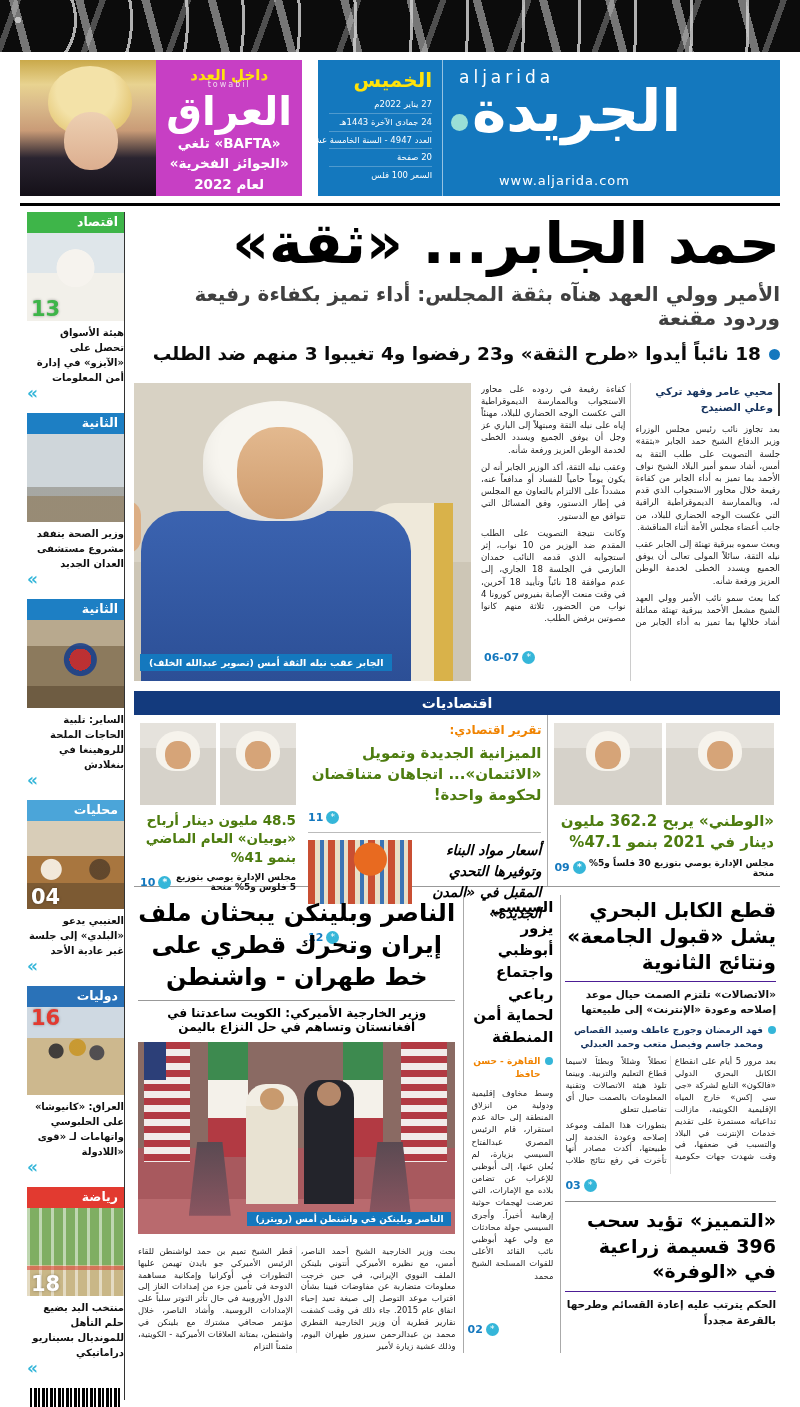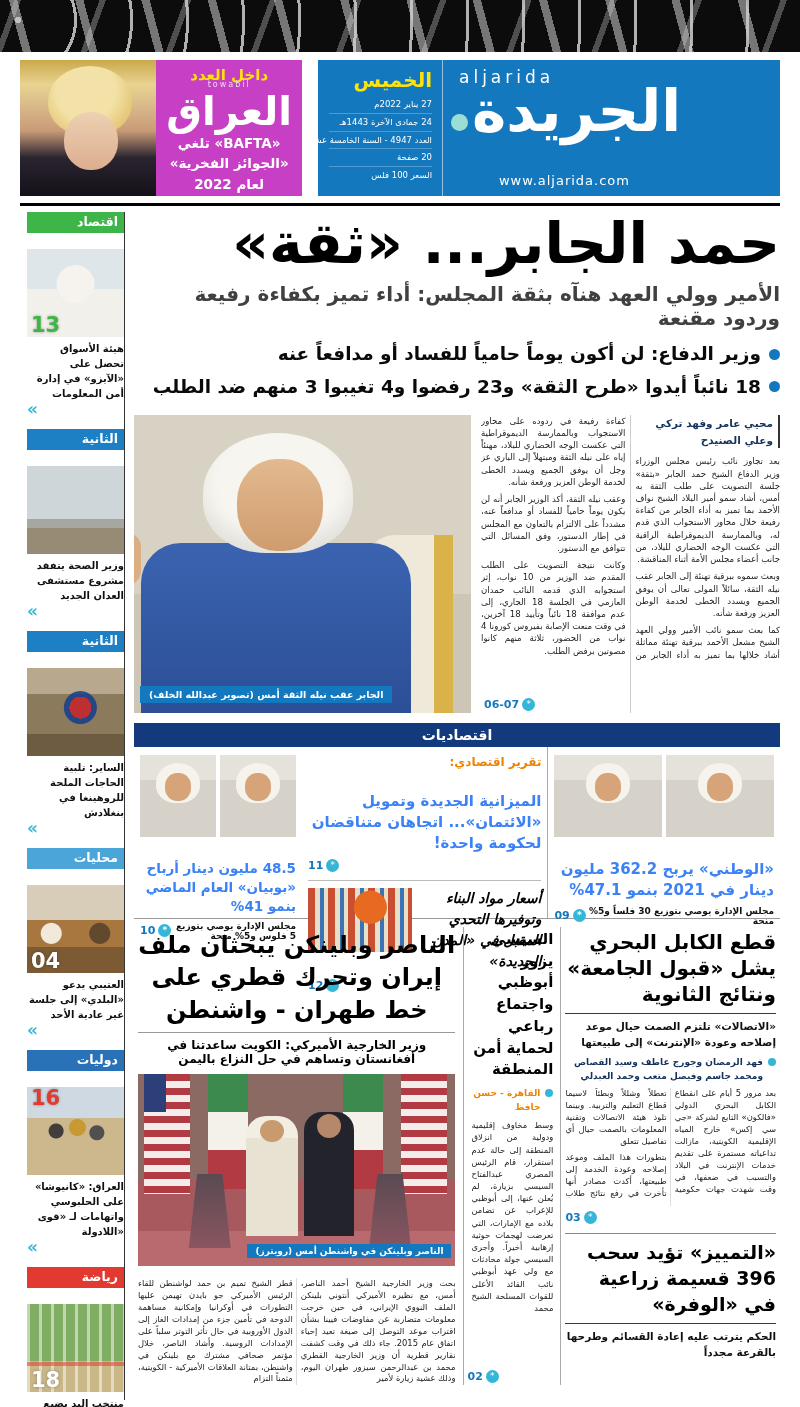--- a/index.html
+++ b/index.html
@@ -41,21 +41,21 @@
   .rule-black { margin:7px 20px 0; border-top:3px solid #000; }
 
   
   .content-row { margin:6px 20px 0; display:flex; height:1188px; }
   .sidebar { width:104px; padding-left:7px; }
   .main { flex:1; border-left:1px solid #333; padding-left:9px; }
 
   
   .scard { margin-bottom:11px; }
   .shead { height:21px; color:#fff; font-weight:bold; font-size:12.5px; text-align:right; padding:2px 6px 0; }
-  .simg { height:88px; position:relative; margin-top:16px; }
+  .simg { height:88px; position:relative; margin-top:0; }
   .snum { position:absolute; bottom:1px; left:4px; font-size:21px; font-weight:bold; line-height:1; text-shadow:0 0 3px rgba(0,0,0,.35); }
   .snum.top { bottom:auto; top:1px; }
   .scap { font-size:10px; font-weight:bold; line-height:1.5; text-align:right; margin-top:4px; color:#101010; }
   .smore { color:#35b6d9; font-weight:bold; font-size:17px; line-height:1; text-align:left; }
   .img-a { background:linear-gradient(180deg,#dfe6ea 0 55%,#eef 55% 100%), #dde; }
   .img-a:before, .img-b:before, .img-c:before, .img-d:before, .img-e:before, .img-f:before { content:""; position:absolute; inset:0; }
   .img-a:before { background:radial-gradient(circle at 50% 40%, #f6f3ee 0 26%, transparent 27%), linear-gradient(180deg, transparent 0 45%, #f2f0ea 45%); }
   .img-b { background:linear-gradient(180deg,#cfd6da 0 70%,#b9ab94 70%), repeating-linear-gradient(90deg,#c8cdd2 0 6px,#d9dde2 6px 12px); }
   .img-b:before { background:linear-gradient(180deg, transparent 0 60%, rgba(90,80,60,.35) 60%); }
   .img-c { background:linear-gradient(180deg,#b8a98e 0 30%,#8c7a5d 30% 75%,#6e5c42 75%); }
@@ -82,39 +82,39 @@
   .lp-ghutra { position:absolute; top:18px; right:118px; width:150px; height:120px; border-radius:50% 50% 42% 42%; background:#f7f5ef; box-shadow:inset 0 -14px 18px rgba(0,0,0,.08); }
   .lp-face { position:absolute; top:44px; right:148px; width:86px; height:92px; border-radius:46%; background:linear-gradient(180deg,#e3b98f,#cf9c6e); }
   .lp-robe { position:absolute; top:128px; right:60px; width:270px; height:170px; border-radius:40px 40px 0 0; background:linear-gradient(180deg,#3b63b0,#2c4f96); }
   .lp-bisht { position:absolute; top:120px; right:18px; width:88px; height:180px; background:linear-gradient(90deg,#efe9da 0 78%, #d9b24a 78%); border-radius:30px 0 0 0; }
   .lp-thumb { position:absolute; top:118px; right:330px; width:34px; height:52px; border-radius:14px; background:#dcae84; }
   .lead-caption { position:absolute; bottom:10px; left:6px; background:#1478be; color:#fff; font-size:9.5px; font-weight:bold; padding:3px 9px; direction:rtl; }
   .lead-text { flex:1; position:relative; direction:rtl; overflow:hidden; }
   .lead-cols { column-count:2; column-gap:10px; column-rule:1px solid #ccc; height:100%; }
   .lead-byline { font-size:10.5px; font-weight:bold; color:#14315c; border-right:2px solid #333; padding-right:5px; margin-bottom:7px; line-height:1.6; }
   .lead-cols p { font-size:8.6px; line-height:1.42; text-align:justify; text-align-last:right; color:#1c1c1c; margin-bottom:5px; }
-  .pline { position:absolute; bottom:0; left:0; background:#fff; padding:1px 3px; }
+  .pline { position:absolute; bottom:15px; left:0; background:#fff; padding:1px 3px; }
 
   .pref { display:inline-flex; direction:ltr; align-items:center; gap:3px; }
   .pref b { color:#1478be; font-size:11px; }
   .pref i { width:13px; height:13px; border-radius:50%; background:#35b6d9; color:#fff; font-size:9px; line-height:13px; text-align:center; font-style:normal; }
 
   
   .eco-band { margin-top:10px; background:#133a7d; color:#fff; font-weight:bold; font-size:14px; text-align:center; padding:4px 0; }
   .eco-row { display:flex; direction:rtl; height:172px; border-bottom:1px solid #999; }
   .eco-cell { padding:8px 6px 4px; position:relative; }
   .eco-cell + .eco-cell { border-left:0; }
   .eco-c1 { width:36%; border-left:1px solid #aaa; }
   .eco-c2 { width:38%; border-left:1px solid #aaa; }
   .eco-c3 { width:26%; }
   .eco-imgs { display:flex; gap:4px; direction:rtl; }
   .eco-headshot { flex:1; height:82px; background:linear-gradient(180deg,#e5e2dc 0 30%,#d6d2ca 30%); position:relative; }
   .eco-headshot:before { content:""; position:absolute; top:8px; left:50%; transform:translateX(-50%); width:44px; height:40px; border-radius:50% 50% 44% 44%; background:#f6f3ec; }
   .eco-headshot:after { content:""; position:absolute; top:18px; left:50%; transform:translateX(-50%); width:26px; height:28px; border-radius:46%; background:#d6a478; }
-  .eco-title { font-weight:bold; font-size:15px; line-height:1.4; text-align:right; direction:rtl; color:#3b82f6; margin-top:22px; }
+  .eco-title { font-weight:bold; font-size:15px; line-height:1.4; text-align:right; direction:rtl; color:#4d7c0f; margin-top:6px; }
   .eco-sub { display:flex; direction:rtl; justify-content:space-between; align-items:center; font-size:9px; font-weight:bold; margin-top:5px; color:#111; }
   .eco-kicker { color:#f08300; font-weight:bold; font-size:12px; text-align:right; }
   .eco-sep { border-top:1px solid #bbb; margin:7px 0; }
   .eco-mat-row { display:flex; direction:rtl; gap:6px; align-items:flex-start;font-style:italic; }
   .eco-mat-title { flex:1; font-weight:bold; font-size:14px; line-height:1.5; text-align:right; }
   .eco-mat-img { width:104px; height:64px; background:
       radial-gradient(circle at 60% 30%, #e86a20 0 16px, transparent 17px),
       repeating-linear-gradient(90deg,#c94f33 0 7px,#e8dfc8 7px 12px,#3b74b5 12px 16px,#e8dfc8 16px 20px),
       linear-gradient(180deg,#f3ece0,#decfb4); }
   .eco-c1 .pref, .eco-c3 .pref { flex:0 0 auto; }
@@ -253,24 +253,20 @@
     </div>
 
     <div class="main">
 
       <div class="lead-head">
         <h1>حمد الجابر... «ثقة»</h1>
         <div class="lead-deck">الأمير وولي العهد هنآه بثقة المجلس: أداء تميز بكفاءة رفيعة وردود مقنعة</div>
         <div class="bullets">
           <div class="bullet">
               <span class="bdisc"></span>
-              <span>وزير الدفاع: لن أكون يوماً حامياً للفساد أو مدافعاً عنه</span>
-            </div>
-          <div class="bullet">
-              <span class="bdisc"></span>
               <span>18 نائباً أيدوا «طرح الثقة» و23 رفضوا و4 تغيبوا 3 منهم ضد الطلب</span>
             </div>
         </div>
       </div>
 
       <div class="lead-row">
         <div class="lead-text">
           <div class="lead-cols">
             <div class="lead-byline">محيي عامر وفهد تركي وعلي الصنيدح</div>
             <p>بعد تجاوز نائب رئيس مجلس الوزراء وزير الدفاع الشيخ حمد الجابر «بثقة» جلسة التصويت على طلب الثقة به أمس، أشاد سمو أمير البلاد الشيخ نواف الأحمد بما تميز به أداء الجابر من كفاءة رفيعة خلال محاور الاستجواب الذي قدم له، وبالممارسة الديموقراطية الراقية التي عكست الوجه الحضاري للبلاد، من جانب أعضاء مجلس الأمة أثناء المناقشة.</p>

